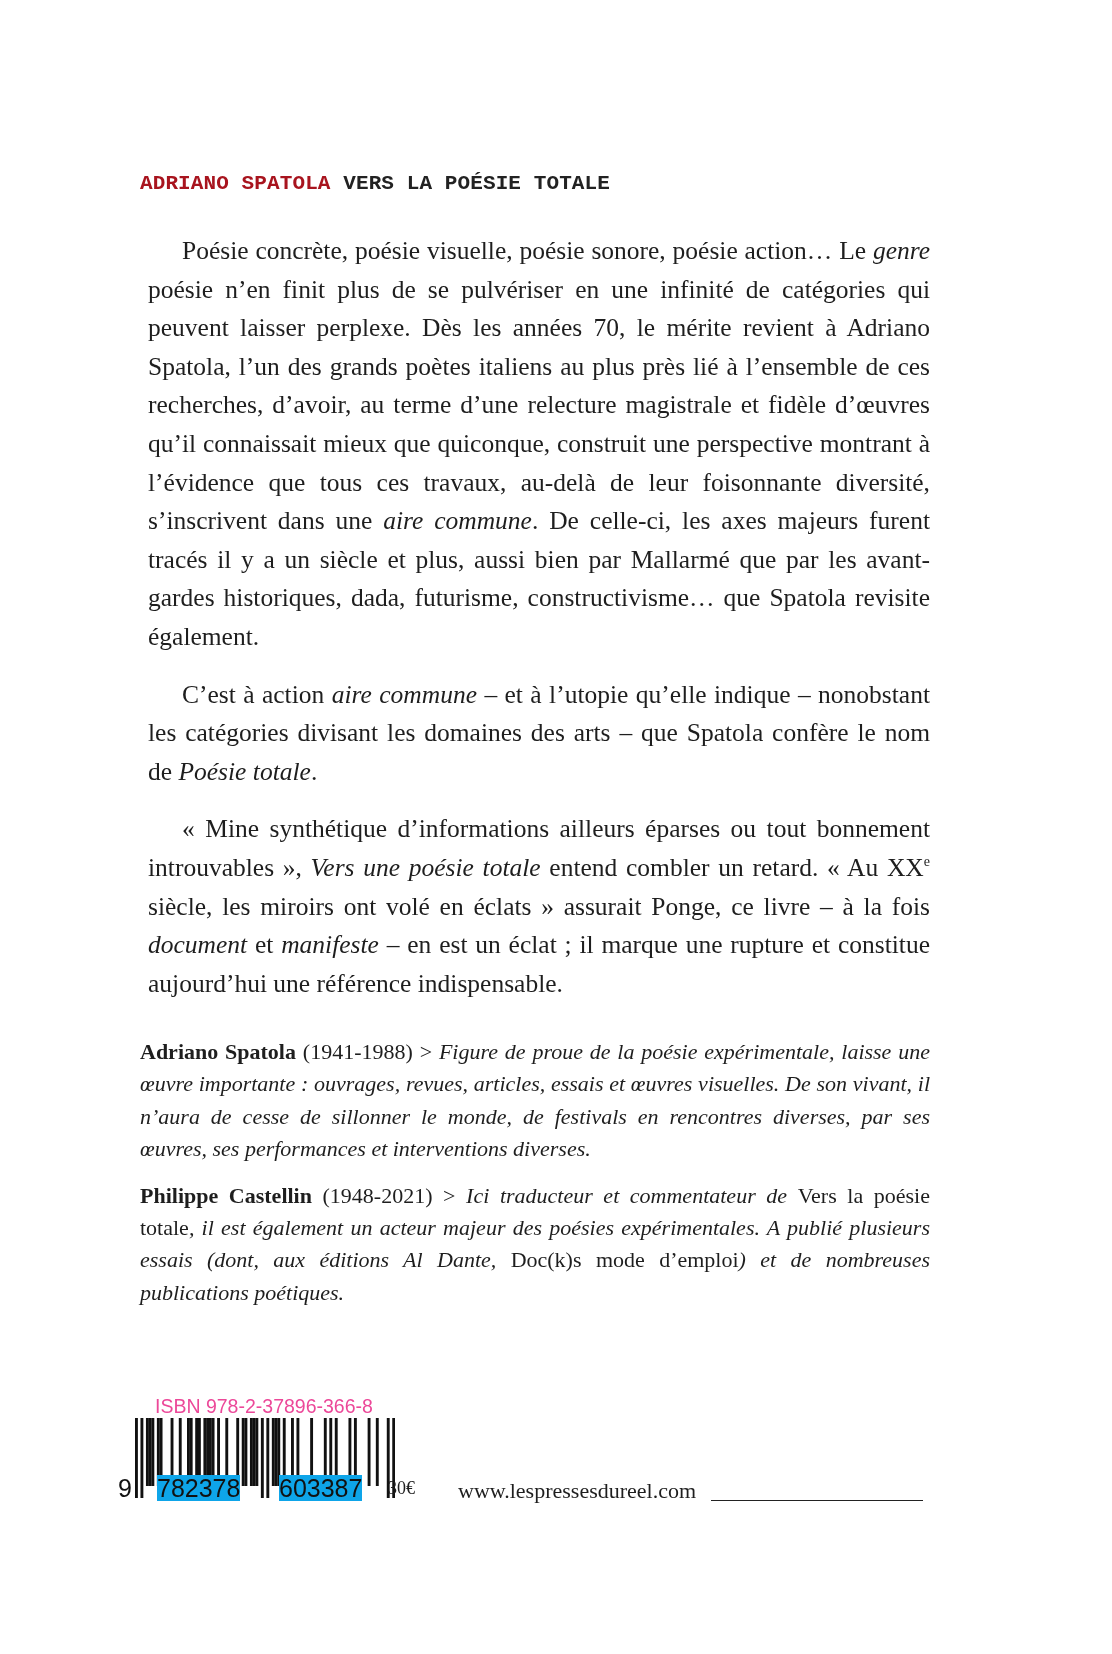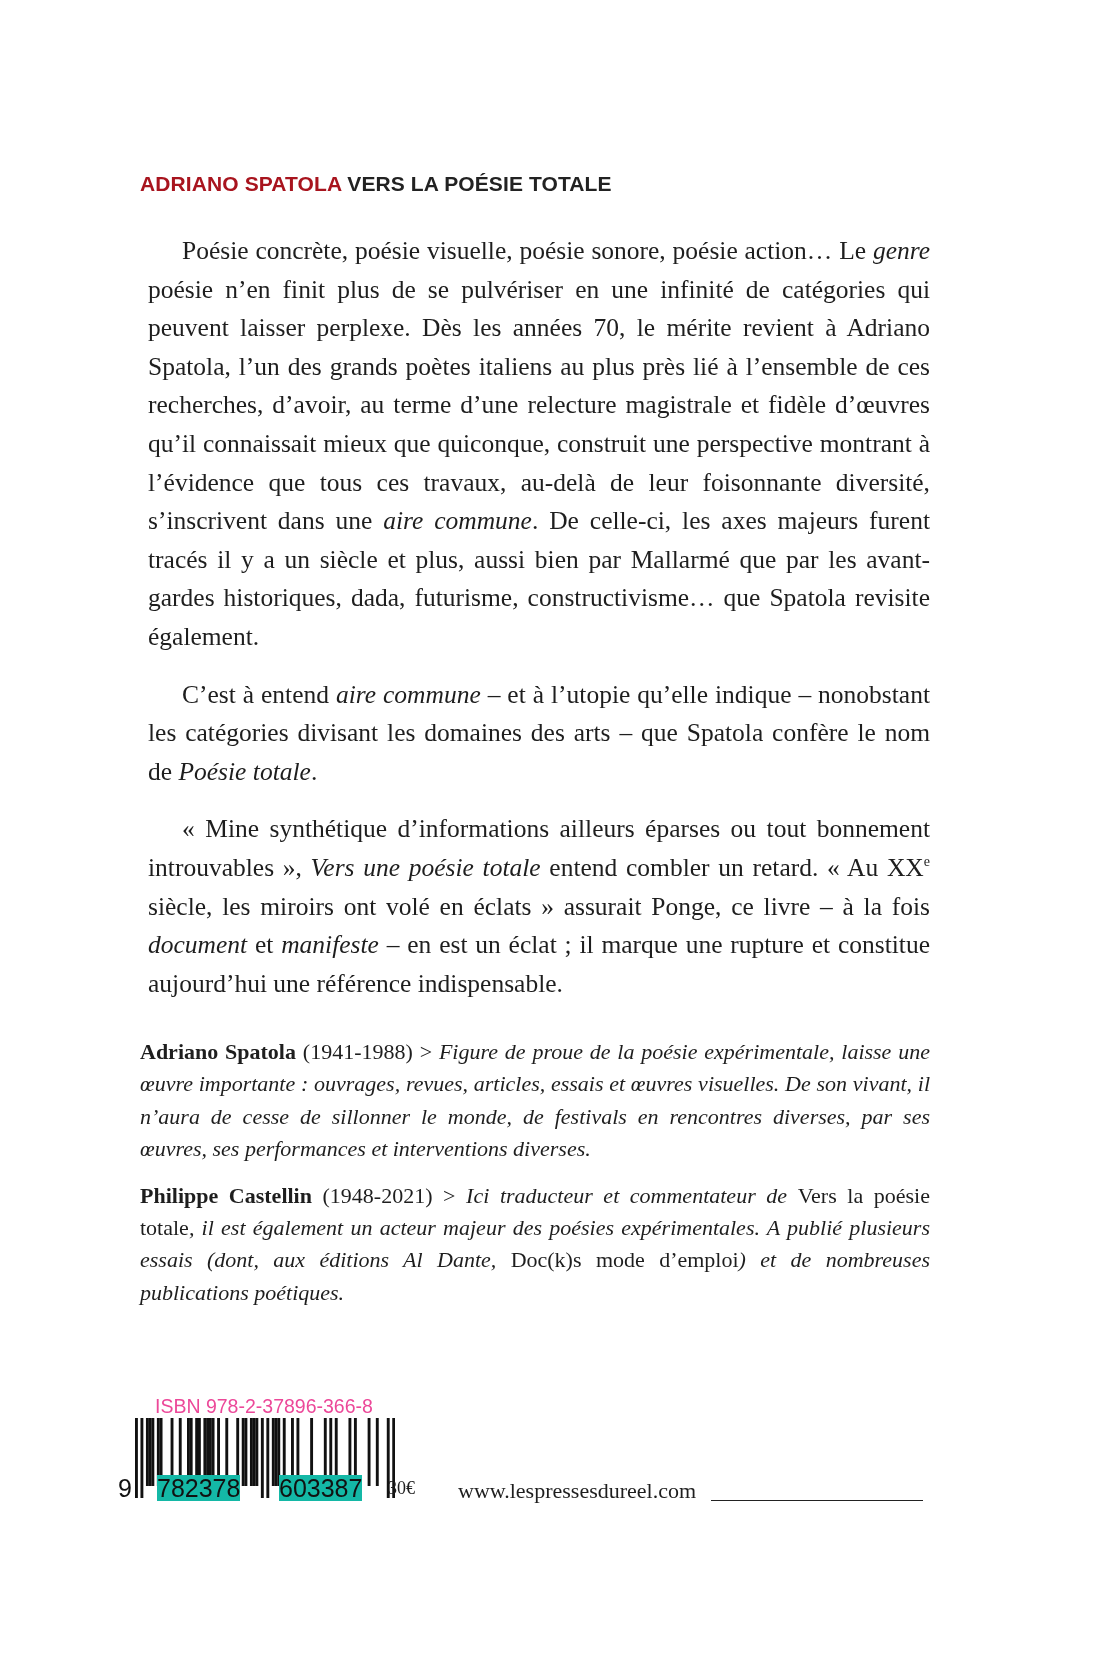--- a/index.html
+++ b/index.html
@@ -18,21 +18,21 @@
     .page {
       position: absolute;
       left: 140px;
       top: 0;
       width: 790px;
     }
     .title {
       position: absolute;
       top: 172px;
       left: 0;
-      font-family: Liberation Sans, sans-serif;
+      font-family: Liberation Mono, monospace;
       font-weight: bold;
       font-size: 21px;
       letter-spacing: 0.1px;
       white-space: nowrap;
     }
     .title .author { color: #a8141e; }
     .title .book { color: #222222; }
 
     .blurb {
       position: absolute;
@@ -80,21 +80,21 @@
       height: 80px;
     }
     .barcode svg { display: block; }
     .bc-digits {
       position: absolute;
       top: 1475px;
       font-family: "Liberation Sans", "DejaVu Sans", sans-serif;
       font-size: 25px;
       color: #111;
       white-space: nowrap;
-      background: #14b8a6;
+      background: #0ea5e9;
       line-height: 26px;
     }
     .bc-first { left: 118px; background: transparent; }
     .bc-left { left: 157px; }
     .bc-right { left: 279px; }
 
     .price {
       position: absolute;
       top: 1478px;
       left: 388px;
@@ -121,21 +121,21 @@
 <body>
 
 <div class="page">
   <div class="title">
     <span class="author">ADRIANO SPATOLA</span>
     <span class="book">VERS LA POÉSIE TOTALE</span>
   </div>
 
   <div class="blurb">
     <p><span style="font-style: normal;">Poésie concrète, poésie visuelle, poésie sonore, poésie action… Le </span><em class="it">genre</em><span style="font-style: normal;"> poésie n’en finit plus de se pulvériser en une infinité de catégories qui peuvent laisser perplexe. Dès les années 70, le mérite revient à Adriano Spatola, l’un des grands poètes italiens au plus près lié à l’ensemble de ces recherches, d’avoir, au terme d’une relecture magistrale et fidèle d’œuvres qu’il connaissait mieux que quiconque, construit une perspective montrant à l’évidence que tous ces travaux, au-delà de leur foisonnante diversité, s’inscrivent dans une </span><em class="it">aire commune</em><span style="font-style: normal;">. De celle-ci, les axes majeurs furent tracés il y a un siècle et plus, aussi bien par Mallarmé que par les avant-gardes historiques, dada, futurisme, constructivisme… que Spatola revisite également.</span></p>
-    <p><span style="font-style: normal;">C’est à entend </span><em class="it">aire commune</em><span style="font-style: normal;"> – et à l’utopie qu’elle indique – nonobstant les catégories divisant les domaines des arts – que Spatola confère le nom de </span><em class="it">Poésie totale</em><span style="font-style: normal;">.</span></p>
+    <p><span style="font-style: normal;">C’est à action </span><em class="it">aire commune</em><span style="font-style: normal;"> – et à l’utopie qu’elle indique – nonobstant les catégories divisant les domaines des arts – que Spatola confère le nom de </span><em class="it">Poésie totale</em><span style="font-style: normal;">.</span></p>
     <p><span style="font-style: normal;">« Mine synthétique d’informations ailleurs éparses ou tout bonnement introuvables », </span><em class="it">Vers une poésie totale</em><span style="font-style: normal;"> entend combler un retard. « Au XX</span><sup>e</sup><span style="font-style: normal;"> siècle, les miroirs ont volé en éclats » assurait Ponge, ce livre – à la fois </span><em class="it">document</em><span style="font-style: normal;"> et </span><em class="it">manifeste</em><span style="font-style: normal;"> – en est un éclat ; il marque une rupture et constitue aujourd’hui une référence indispensable.</span></p>
   </div>
 
   <div class="bios">
     <p>
       <span class="name">Adriano Spatola</span><span> (1941-1988) &gt; </span><span class="bio-text"><em class="it">Figure de proue de la poésie expérimentale, laisse une œuvre importante : ouvrages, revues, articles, essais et œuvres visuelles. De son vivant, il n’aura de cesse de sillonner le monde, de festivals en rencontres diverses, par ses œuvres, ses performances et interventions diverses.</em></span>
     </p>
     <p>
       <span class="name">Philippe Castellin</span><span> (1948-2021) &gt; </span><span class="bio-text"><em class="it">Ici traducteur et commentateur de </em><span style="font-style: normal;">Vers la poésie totale</span><em class="it">, il est également un acteur majeur des poésies expérimentales. A publié plusieurs essais (dont, aux éditions Al Dante, </em><span style="font-style: normal;">Doc(k)s mode d’emploi</span><em class="it">) et de nombreuses publications poétiques.</em></span>
     </p>

